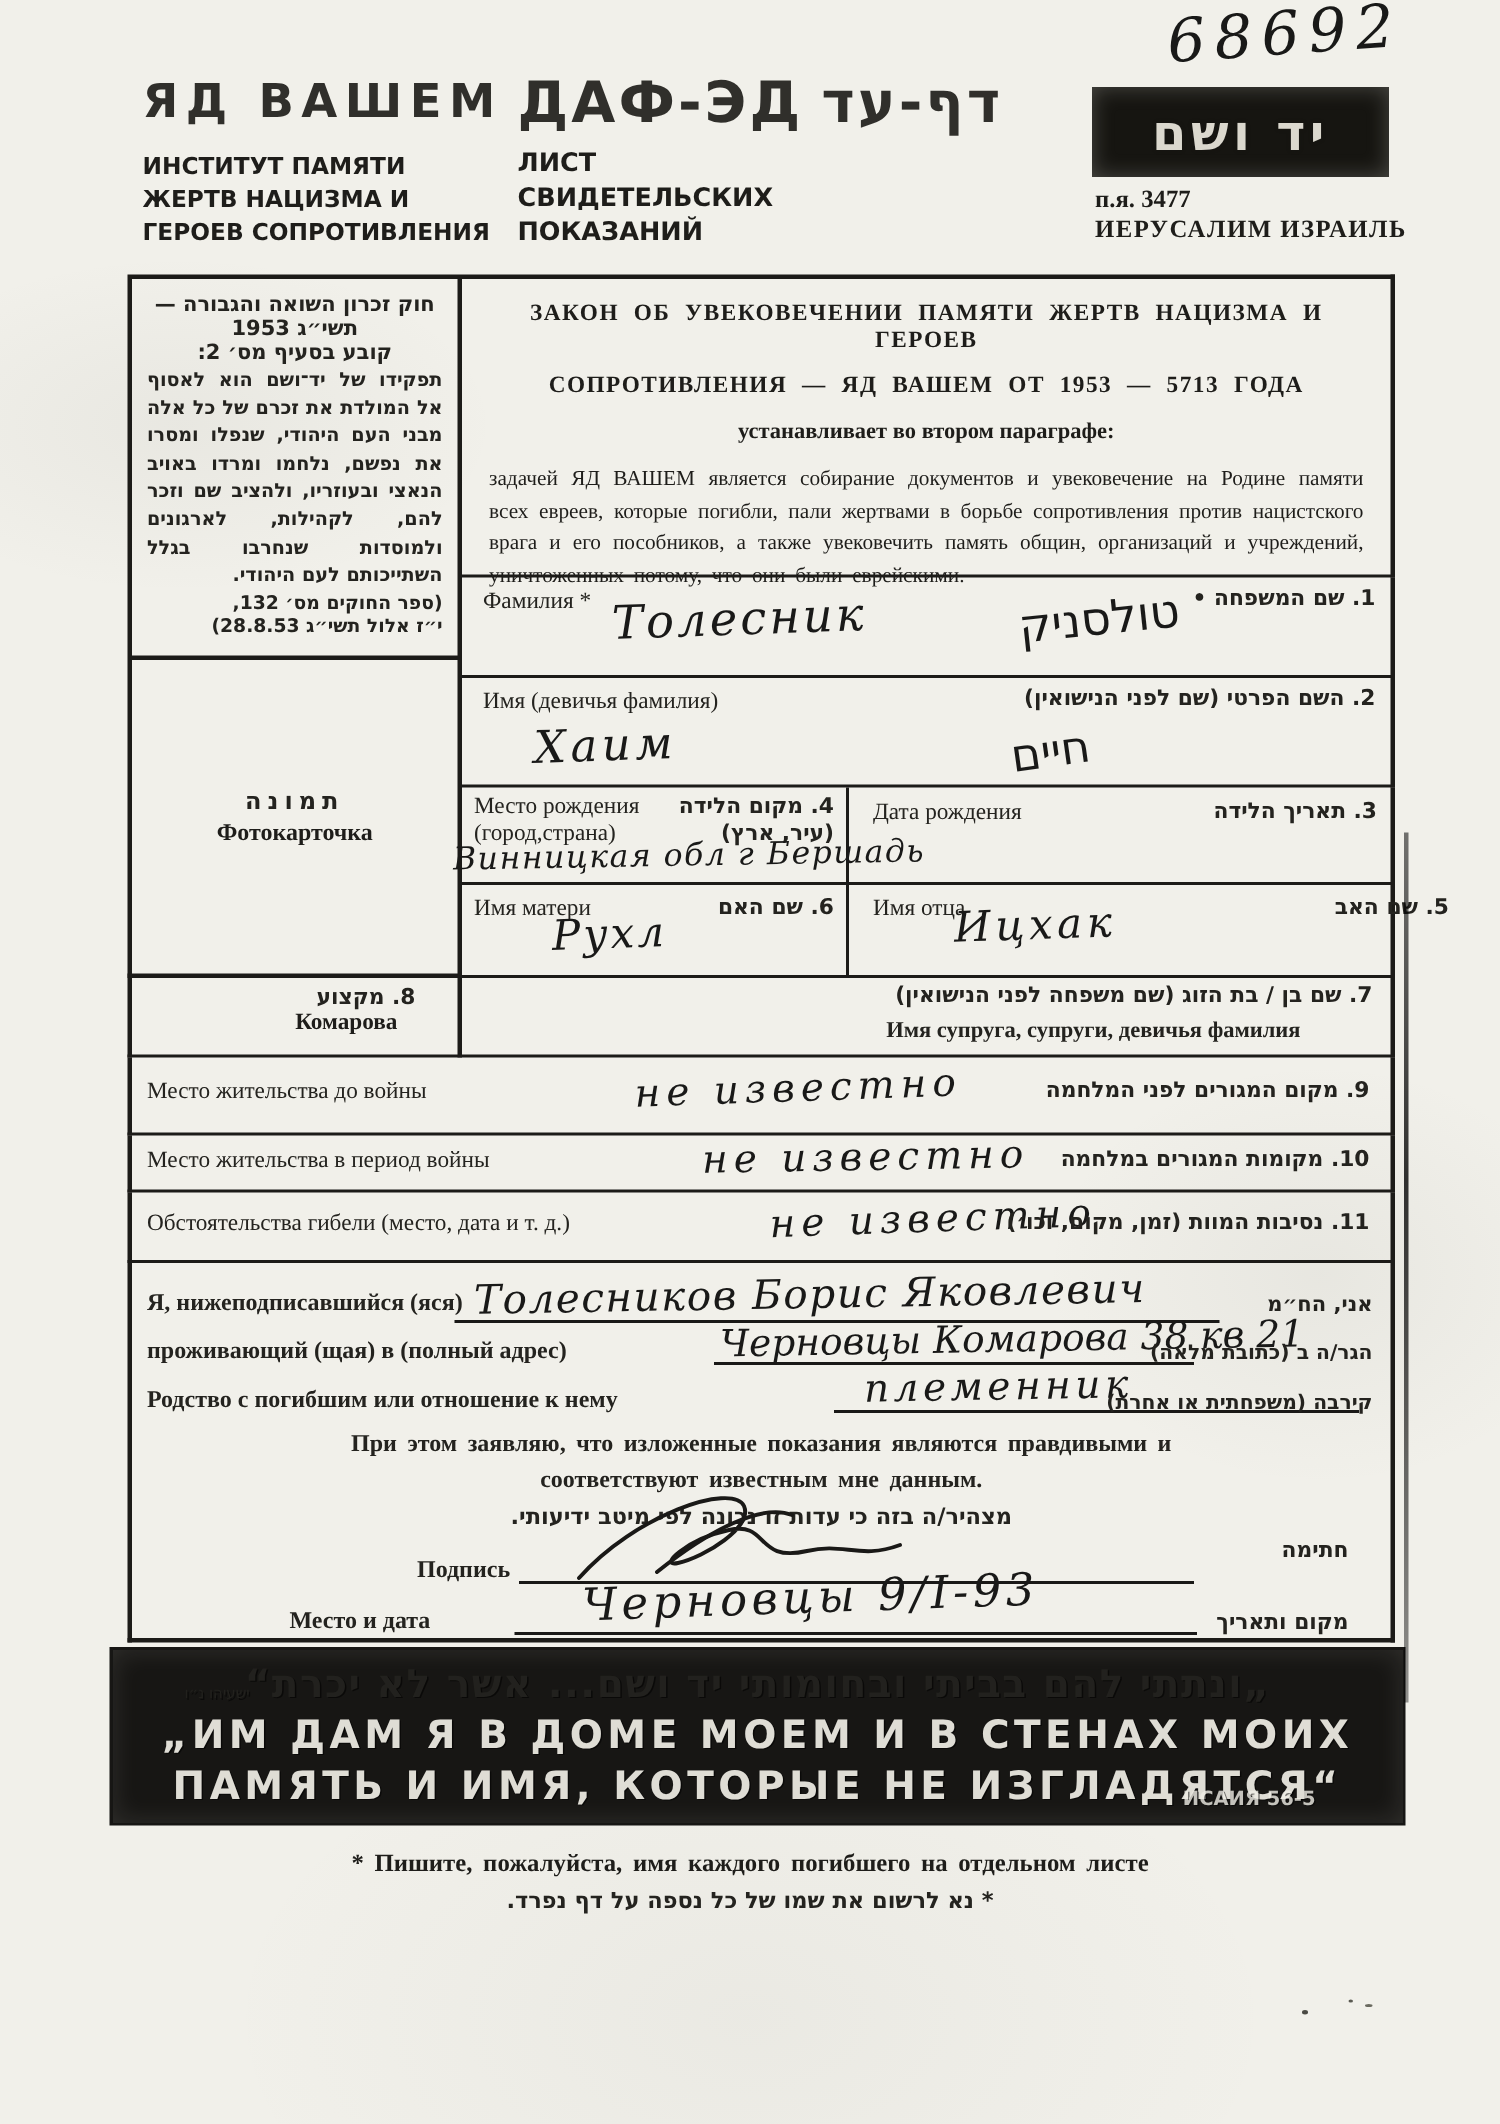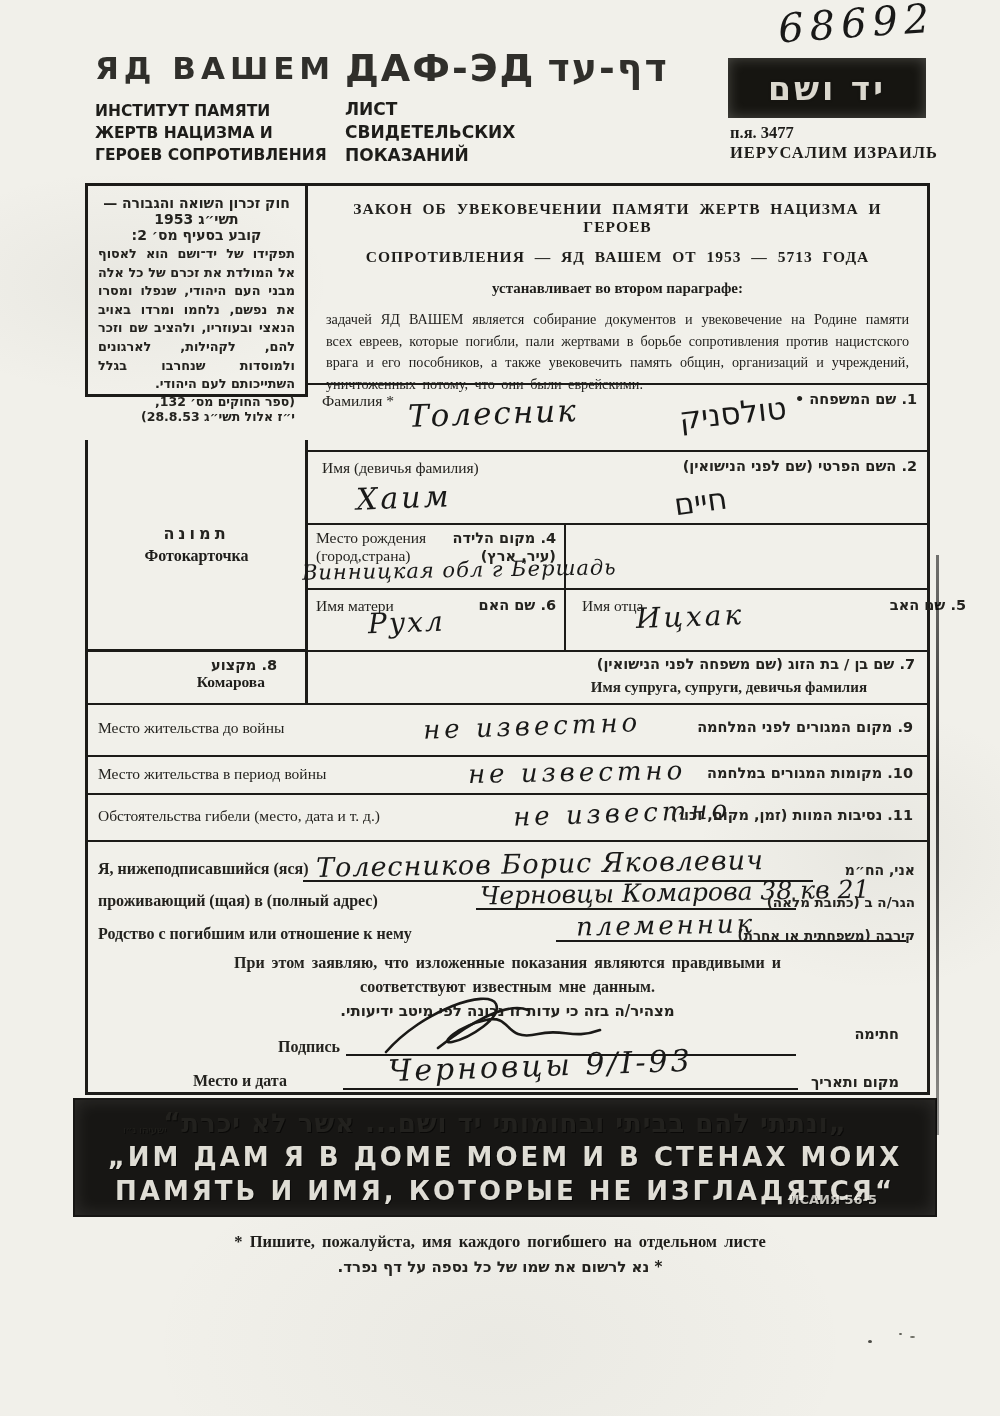--- a/index.html
+++ b/index.html
@@ -57,21 +57,21 @@
     <div>СВИДЕТЕЛЬСКИХ</div>
     <div>ПОКАЗАНИЙ</div>
   </div>
 
   <div class="abs" style="left:728px;top:58px;width:198px;height:60px;background:#161511;display:flex;align-items:center;justify-content:center;box-shadow:inset 0 0 14px rgba(240,238,230,.25);">
     <span class="he distress" style="color:#ece9df;font-size:33px;font-weight:800;letter-spacing:3px;text-shadow:0 0 3px #161511;">יד ושם</span>
   </div>
   <div class="abs bold" style="left:730px;top:123px;font-family:'Liberation Serif',serif;font-size:16.5px;">п.я. 3477</div>
   <div class="abs bold" style="left:730px;top:143px;font-family:'Liberation Serif',serif;font-size:16.5px;letter-spacing:1px;">ИЕРУСАЛИМ ИЗРАИЛЬ</div>
 
-  <div class="box" style="left:85px;top:183px;width:223px;height:214px;padding:9px 10px 4px 10px;">
+  <div class="box" style="left:85px;top:183px;width:223px;height:257px;padding:9px 10px 4px 10px;">
     <div class="he he-label center" style="font-size:14px;">חוק זכרון השואה והגבורה —</div>
     <div class="he he-label center" style="font-size:14px;">תשי״ג 1953</div>
     <div class="he he-label center" style="font-size:14px;">קובע בסעיף מס׳ 2:</div>
     <div class="he" style="font-size:12.8px;font-weight:700;line-height:18.6px;text-align:justify;margin-top:2px;">תפקידו של יד־ושם הוא לאסוף אל המולדת את זכרם של כל אלה מבני העם היהודי, שנפלו ומסרו את נפשם, נלחמו ומרדו באויב הנאצי ובעוזריו, ולהציב שם וזכר להם, לקהילות, לארגונים ולמוסדות שנחרבו בגלל השתייכותם לעם היהודי.</div>
     <div class="he" style="font-size:12.5px;font-weight:700;text-align:right;">(ספר החוקים מס׳ 132,</div>
     <div class="he" style="font-size:12.5px;font-weight:700;text-align:right;">י״ז אלול תשי״ג 28.8.53)</div>
   </div>
 
   <div class="box" style="left:85px;top:440px;width:223px;height:212px;border-top:none;display:flex;flex-direction:column;align-items:center;justify-content:center;gap:4px;">
     <div class="he bold" style="font-size:16px;letter-spacing:4px;">תמונה</div>
@@ -108,20 +108,24 @@
     <div class="abs" style="left:0;top:0;width:258px;height:100%;border-right:2px solid #1c1b18;box-sizing:border-box;">
       <span class="abs ru-label" style="left:8px;top:4px;line-height:18px;">
         <span>Место рождения</span><br>
         <span>(город,страна)</span>
       </span>
       <span class="abs he he-label" style="right:8px;top:4px;line-height:18px;text-align:right;">
         <span>4. מקום הלידה</span><br>
         <span>(עיר, ארץ)</span>
       </span>
     </div>
+    <div class="abs" style="left:258px;top:0;width:364px;height:100%;">
+      <span class="abs ru-label" style="left:16px;top:8px;">Дата рождения</span>
+      <span class="abs he he-label" style="right:12px;top:8px;">3. תאריך הלידה</span>
+    </div>
     <span class="abs hw" style="left:-6px;top:33px;font-size:21px;transform:rotate(-1deg);letter-spacing:1px;">Винницкая обл г Бершадь</span>
   </div>
 
   <div class="row" style="left:308px;top:590px;width:622px;height:62px;">
     <div class="abs" style="left:0;top:0;width:258px;height:100%;border-right:2px solid #1c1b18;box-sizing:border-box;">
       <span class="abs ru-label" style="left:8px;top:7px;">Имя матери</span>
       <span class="abs he he-label" style="right:8px;top:7px;">6. שם האם</span>
       <span class="abs hw" style="left:60px;top:16px;font-size:28px;transform:rotate(-2deg);letter-spacing:2px;">Рухл</span>
     </div>
     <div class="abs" style="left:258px;top:0;width:364px;height:100%;padding-left:48px;">

